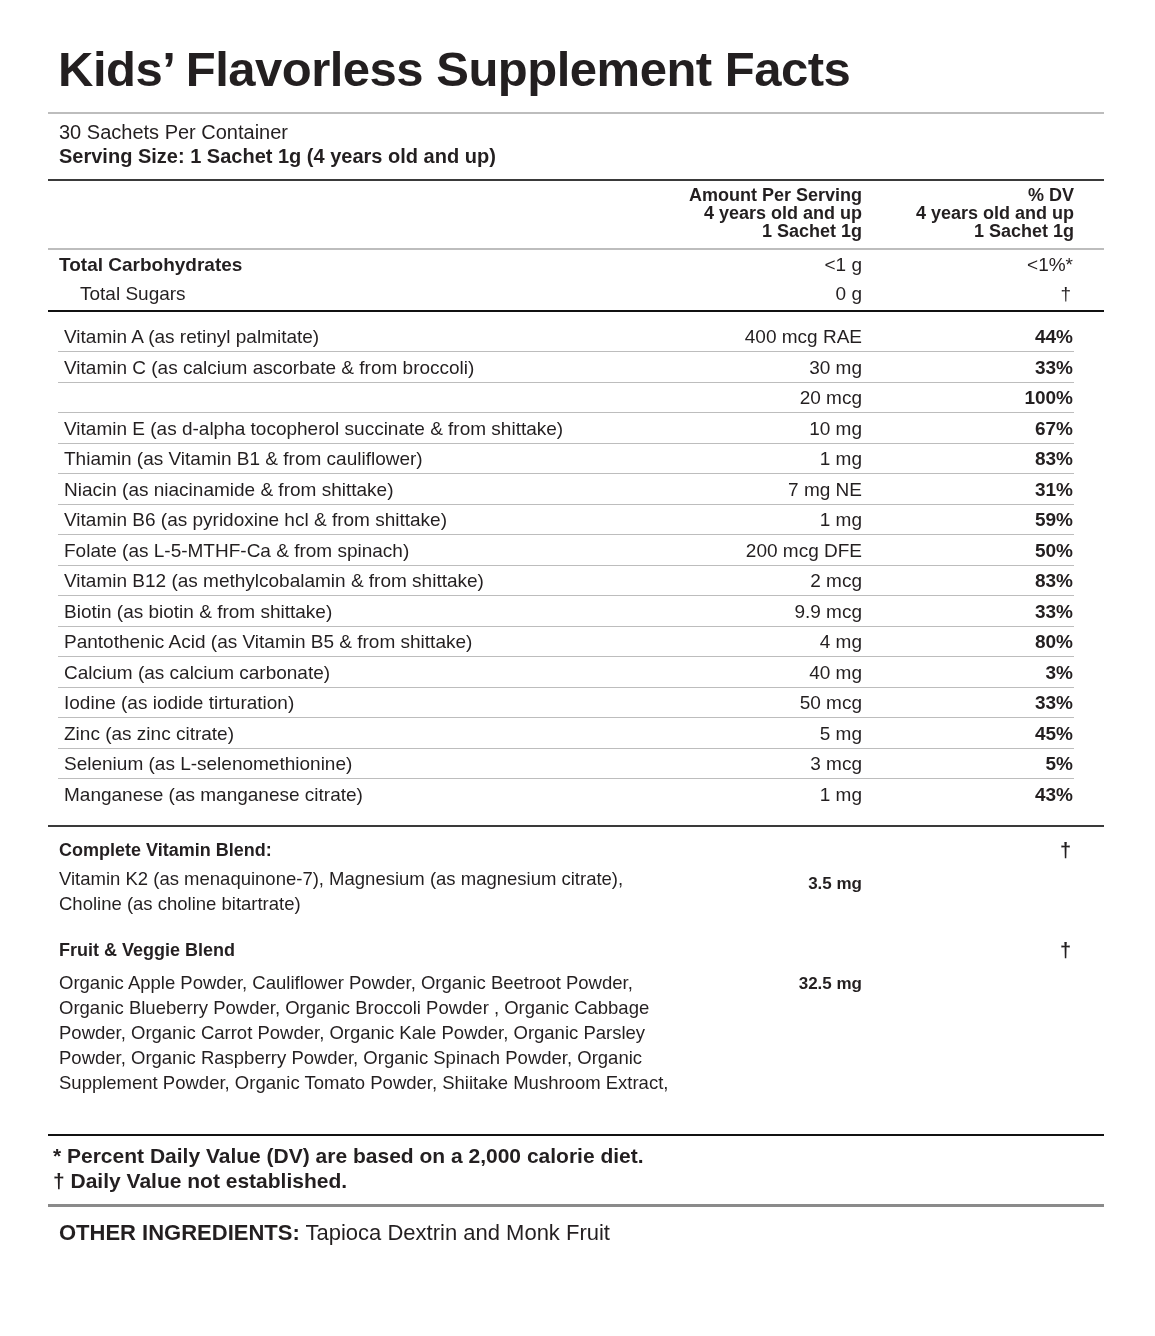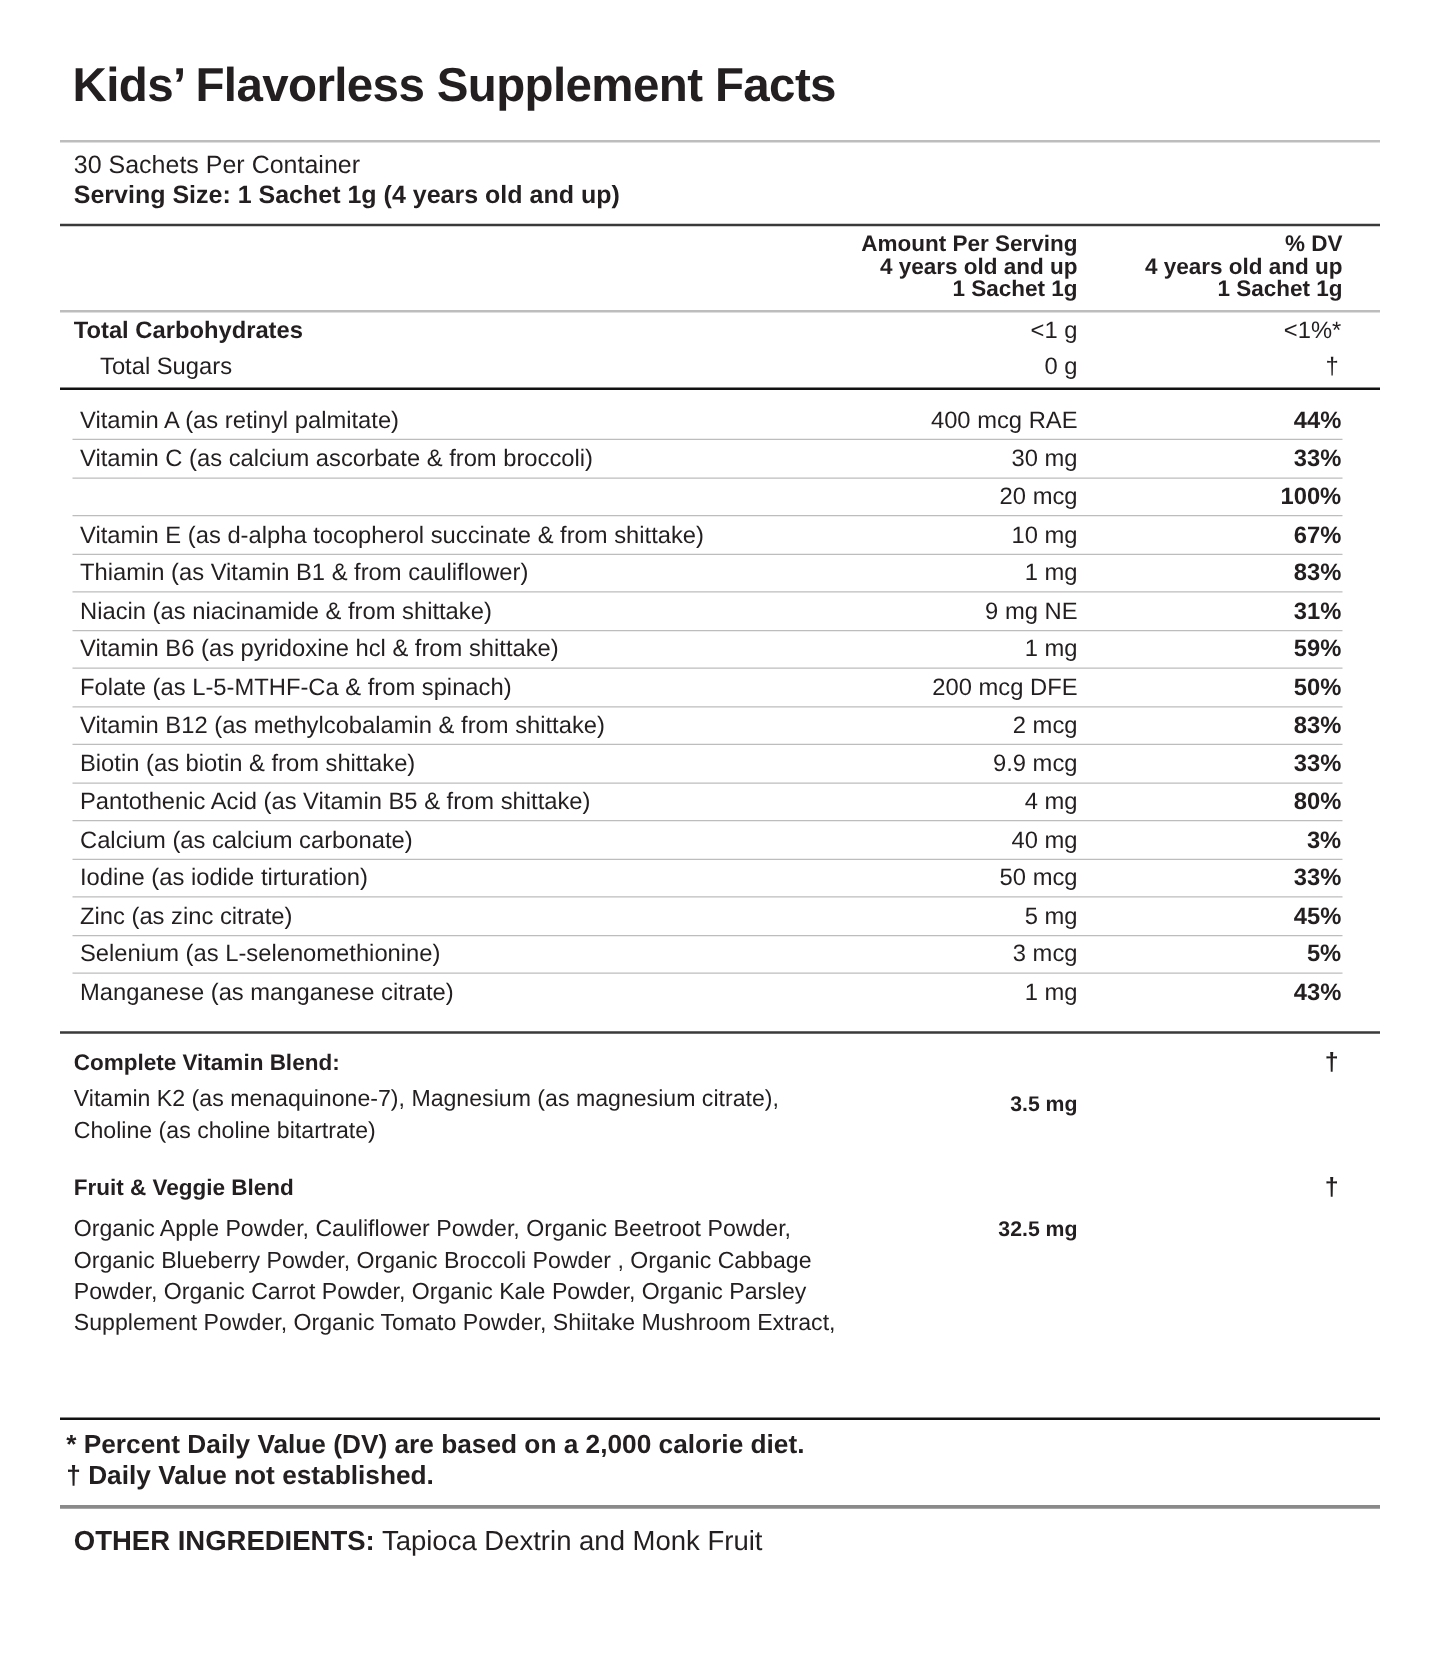--- a/index.html
+++ b/index.html
@@ -4,21 +4,21 @@
   <style>
     html, body { margin: 0; padding: 0; background: #ffffff; }
     body {
       width: 1155px; height: 1336px; position: relative; overflow: hidden;
       font-family: "Liberation Sans", "DejaVu Sans", sans-serif;
       color: #231f20;
     }
     .panel { position: absolute; left: 48px; width: 1056px; top: 0; }
     .title {
       position: absolute; left: 10px; top: 34px;
-      font-size: 38px; font-weight: bold; letter-spacing: -0.5px;
+      font-size: 49px; font-weight: bold; letter-spacing: -0.5px;
       color: #231f20; white-space: nowrap; line-height: 70px;
     }
     .rule { position: absolute; left: 0; width: 1056px; }
     .r-light { height: 2px; background: #bdbdbd; }
     .r-dark { height: 2px; background: #3a3a3a; }
     .r-black { height: 2px; background: #111; }
     .r-grey-thick { height: 3px; background: #8a8a8a; }
 
     .servings { position: absolute; left: 11px; top: 120px; font-size: 20px; line-height: 24px; }
     .serving-size { position: absolute; left: 11px; top: 144px; font-size: 20px; font-weight: bold; line-height: 24px; }
@@ -108,21 +108,21 @@
         <div class="sep"></div>
       </div>
       <div class="row" style="top: 444px;">
         <span class="name">Thiamin (as Vitamin B1 &amp; from cauliflower)</span>
         <span class="amt">1 mg</span>
         <span class="dv">83%</span>
         <div class="sep"></div>
       </div>
       <div class="row" style="top: 474.5px;">
         <span class="name">Niacin (as niacinamide &amp; from shittake)</span>
-        <span class="amt">9 mg NE</span>
+        <span class="amt">7 mg NE</span>
         <span class="dv">31%</span>
         <div class="sep"></div>
       </div>
       <div class="row" style="top: 505px;">
         <span class="name">Vitamin B6 (as pyridoxine hcl &amp; from shittake)</span>
         <span class="amt">1 mg</span>
         <span class="dv">59%</span>
         <div class="sep"></div>
       </div>
       <div class="row" style="top: 535.5px;">
@@ -190,20 +190,21 @@
     <div>Choline (as choline bitartrate)</div>
   </div>
 
   <div class="blend-title" style="top:940px">Fruit &amp; Veggie Blend</div>
   <div class="blend-amt" style="top:942px">32.5 mg</div>
   <div class="blend-dv" style="top:939px">†</div>
   <div class="blend-desc" style="top:970px; width:720px;">
     <div>Organic Apple Powder, Cauliflower Powder, Organic Beetroot Powder,</div>
     <div>Organic Blueberry Powder, Organic Broccoli Powder , Organic Cabbage</div>
     <div>Powder, Organic Carrot Powder, Organic Kale Powder, Organic Parsley</div>
+    <div>Powder, Organic Raspberry Powder, Organic Spinach Powder, Organic</div>
     <div>Supplement Powder, Organic Tomato Powder, Shiitake Mushroom Extract,</div>
   </div>
 
   <div class="rule r-black" style="top:1134px"></div>
   <div class="foot" style="top:1144px">* Percent Daily Value (DV) are based on a 2,000 calorie diet.</div>
   <div class="foot" style="top:1169px">† Daily Value not established.</div>
   <div class="rule r-grey-thick" style="top:1204px"></div>
 
   <div class="other">
     <b>OTHER INGREDIENTS:</b><span> Tapioca Dextrin and Monk Fruit</span>

